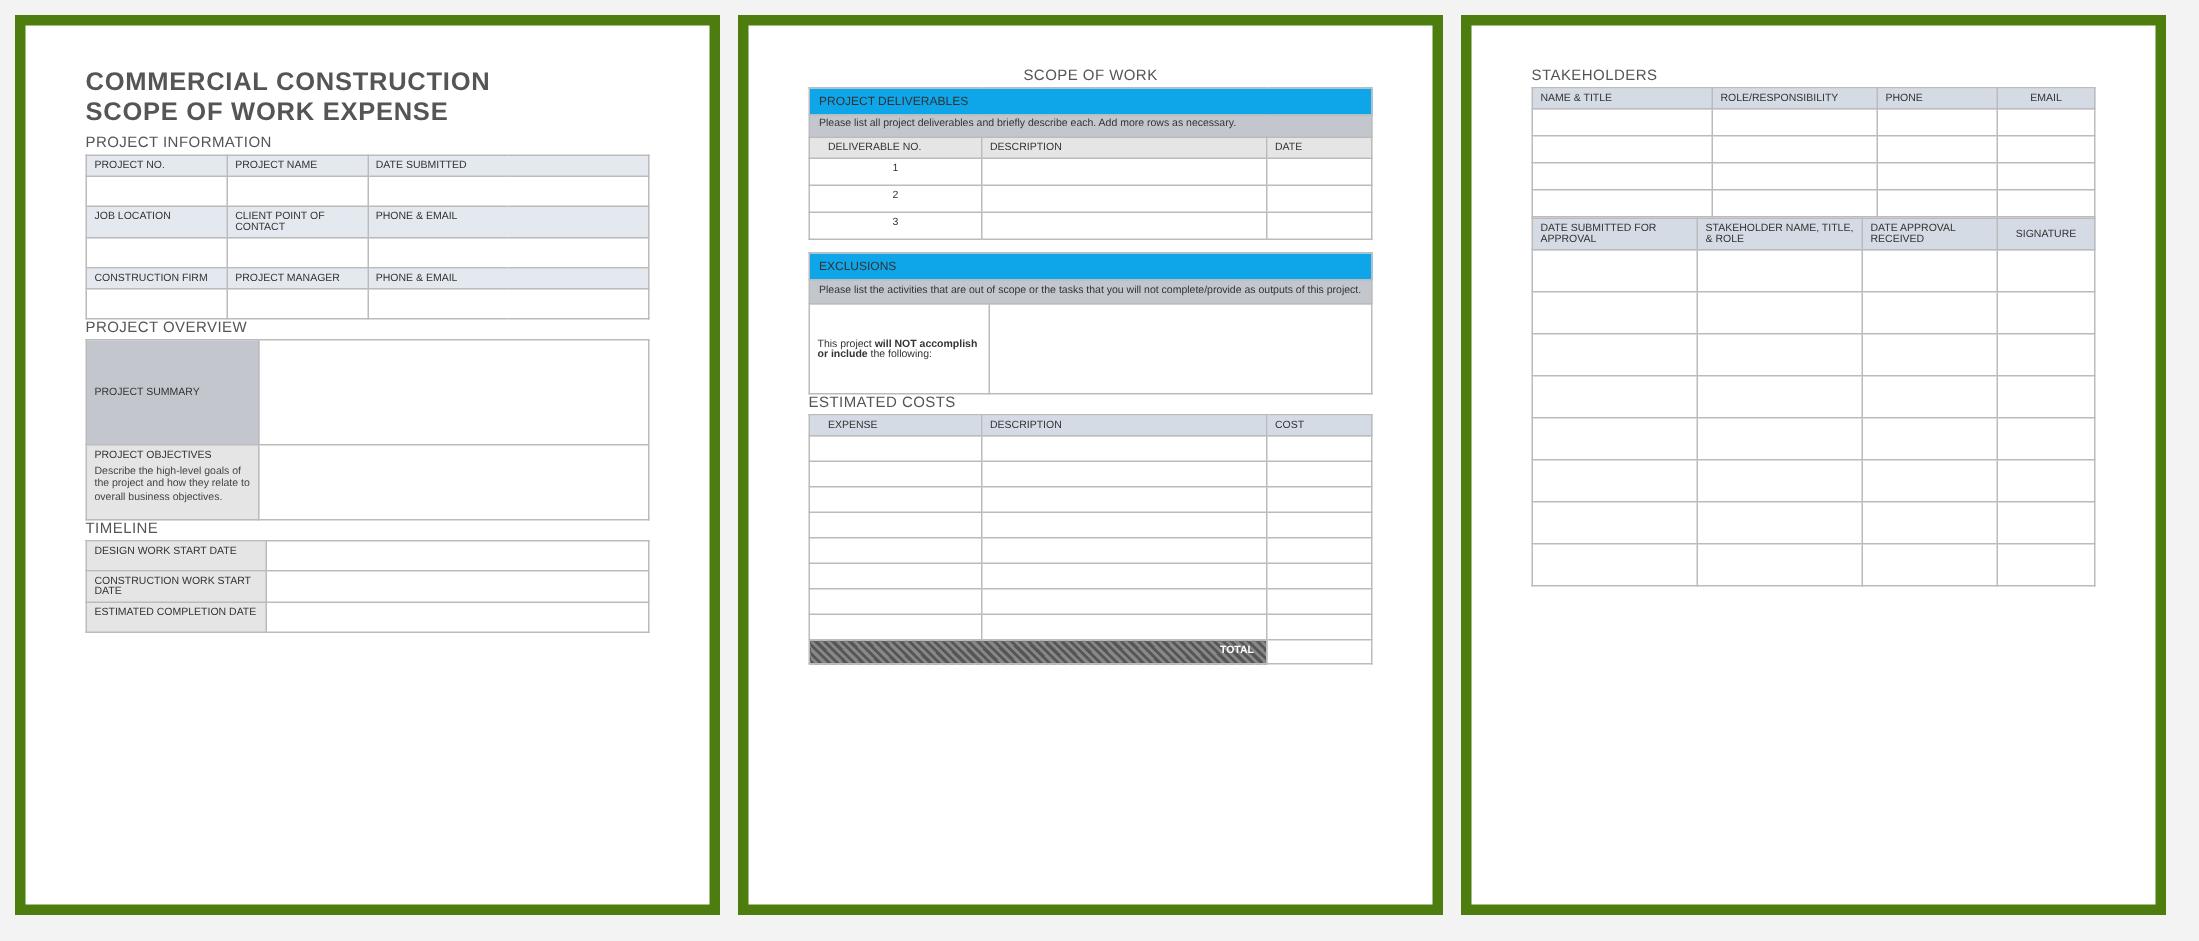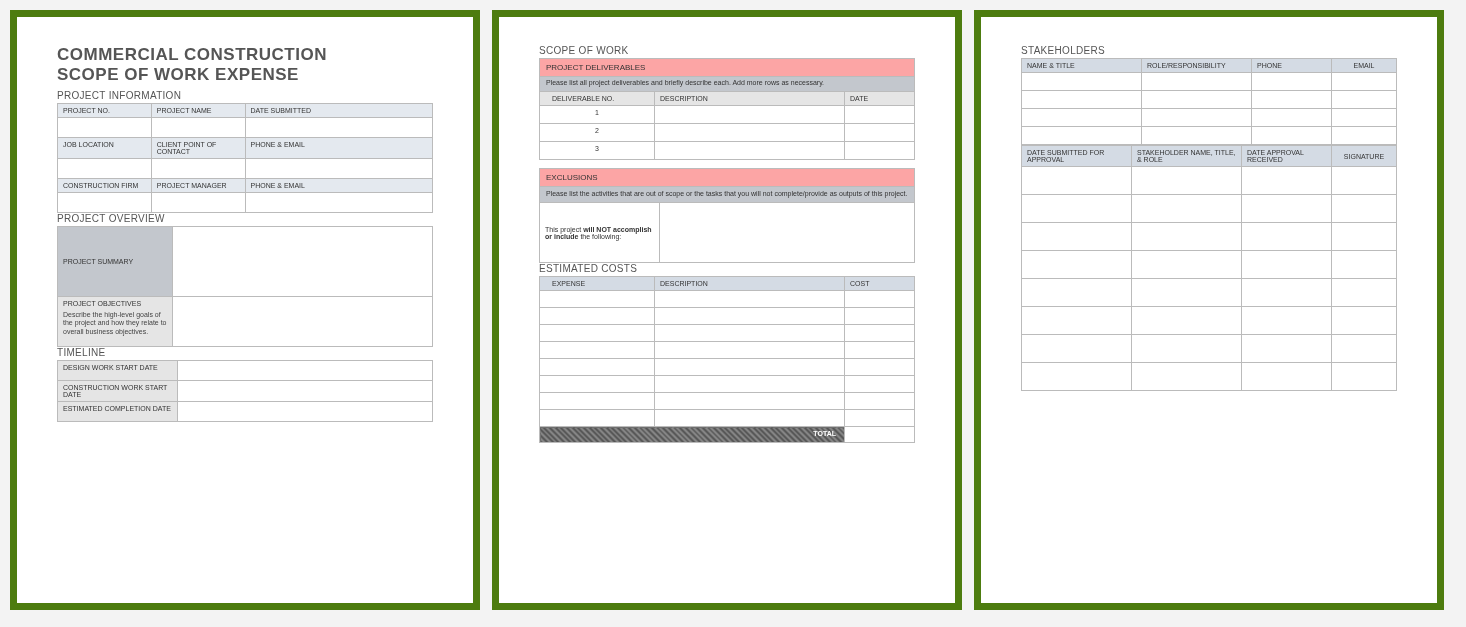--- a/index.html
+++ b/index.html
@@ -65,21 +65,21 @@
   .objectives-desc {
     font-size: 7px;
     color: #444;
     line-height: 1.2;
   }
   .timeline-label {
     background: #e5e5e5;
     width: 120px;
   }
   .banner {
-    background: #fca5a5;
+    background: #0ea5e9;
     padding: 4px 6px;
     font-weight: 400;
     font-size: 8px;
   }
   .banner-sub {
     background: #c3c7cd;
     padding: 2px 6px 5px;
     font-size: 7px;
   }
   .deliv-hdr td { background: #e5e5e5; text-align: left; }
@@ -190,21 +190,21 @@
     </tr>
     <tr>
       <td class="timeline-label">ESTIMATED COMPLETION DATE</td>
       <td class="row-empty"></td>
     </tr>
   </tbody>
     </table>
 </div>
 
 <div class="page">
-  <div class="section-title" style="margin-top:0;">SCOPE OF WORK</div>
+  <div class="section-title" style="margin-top:0;text-align:center;">SCOPE OF WORK</div>
   <table>
     <colgroup>
         <col style="width:115px">
         <col>
         <col style="width:70px">
       </colgroup>
     <tbody>
         <tr>
           <td colspan="3" class="banner">PROJECT DELIVERABLES</td>
         </tr>

